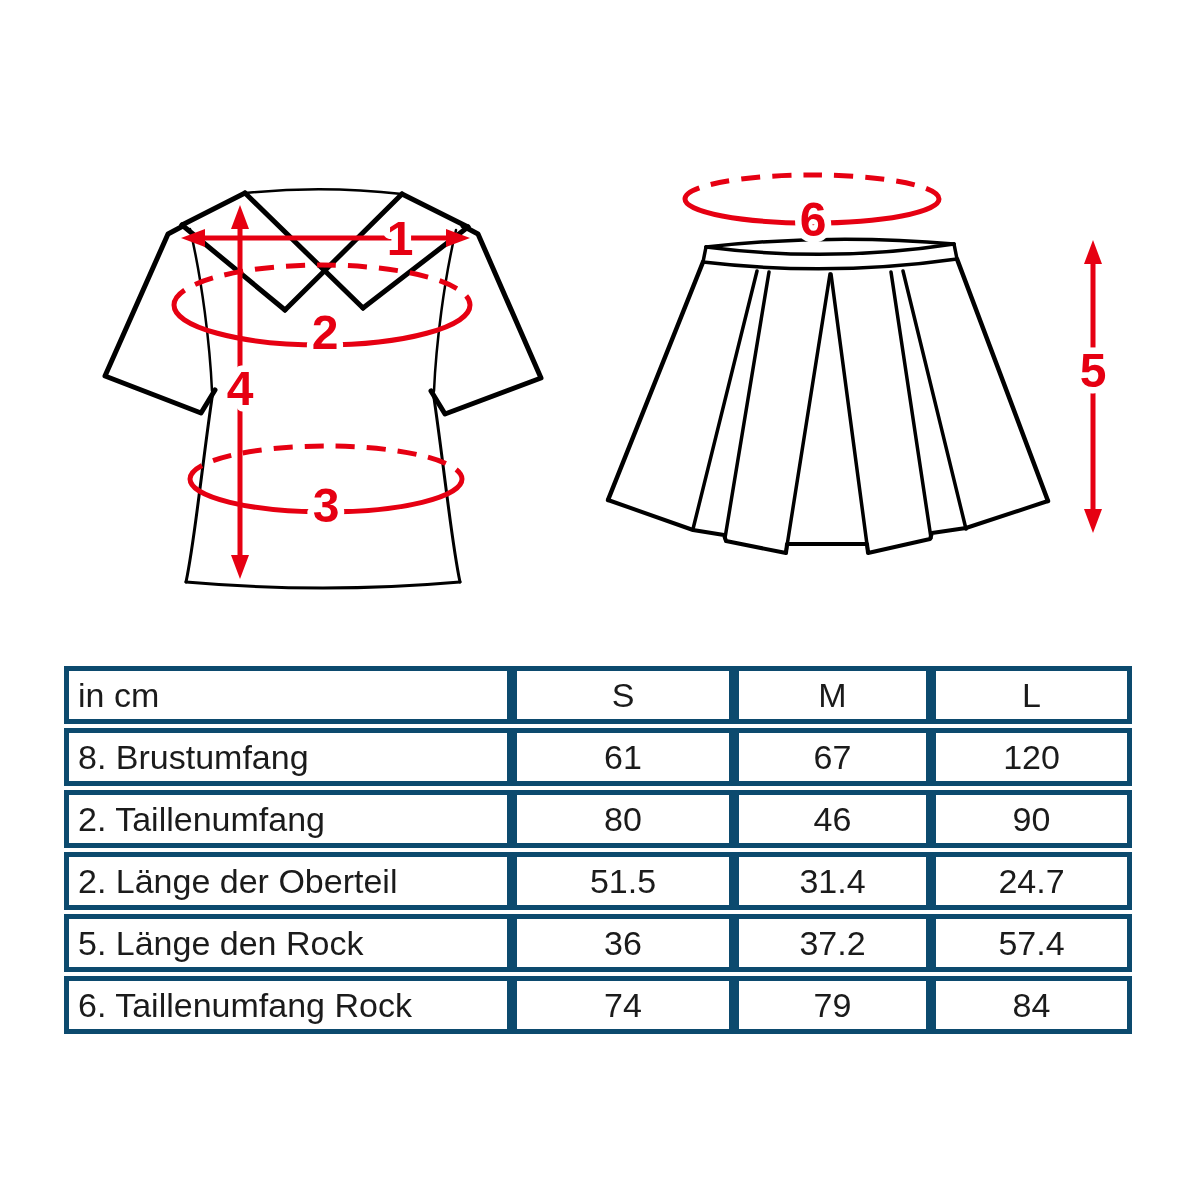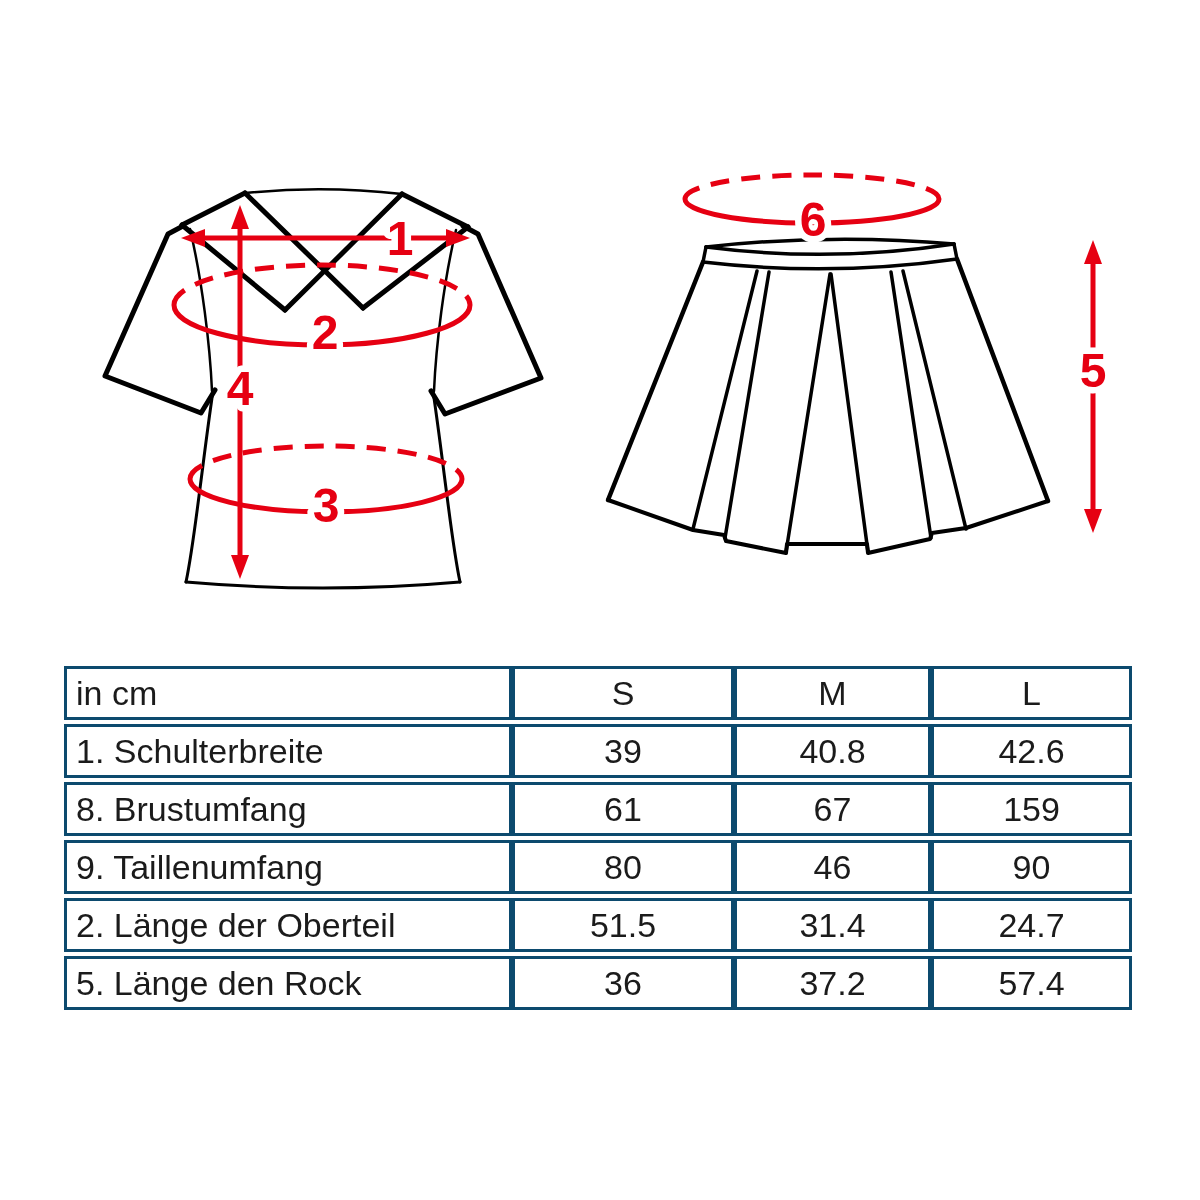--- a/index.html
+++ b/index.html
@@ -17,21 +17,21 @@
     position:absolute;
     left:64px;
     top:662px;
     width:1068px;
     border-collapse:separate;
     border-spacing:0 4px;
     table-layout:fixed;
     color:#1b1b1b;
   }
   .size-table td{
-    border:3px solid #0c4a6e;
+    border:5px solid #0c4a6e;
     height:46px;
     font-size:34px;
     line-height:46px;
     background:#fff;
     overflow:hidden;
     white-space:nowrap;
   }
   .size-table td.rowlabel{
     text-align:left;
     padding-left:9px;
@@ -158,45 +158,45 @@
       <col style="width:201px">
     </colgroup>
     <tbody>
       <tr>
         <td class="rowlabel">in cm</td>
         <td class="val">S</td>
         <td class="val">M</td>
         <td class="val">L</td>
       </tr>
       <tr>
-        <td class="rowlabel">1. Schulterbreite</td>
-        <td class="val">39</td>
-        <td class="val">40.8</td>
-        <td class="val">42.6</td>
-      </tr>
-      <tr>
         <td class="rowlabel">8. Brustumfang</td>
         <td class="val">61</td>
         <td class="val">67</td>
-        <td class="val">159</td>
-      </tr>
-      <tr>
-        <td class="rowlabel">9. Taillenumfang</td>
+        <td class="val">120</td>
+      </tr>
+      <tr>
+        <td class="rowlabel">2. Taillenumfang</td>
         <td class="val">80</td>
         <td class="val">46</td>
         <td class="val">90</td>
       </tr>
       <tr>
         <td class="rowlabel">2. Länge der Oberteil</td>
         <td class="val">51.5</td>
         <td class="val">31.4</td>
         <td class="val">24.7</td>
       </tr>
       <tr>
         <td class="rowlabel">5. Länge den Rock</td>
         <td class="val">36</td>
         <td class="val">37.2</td>
         <td class="val">57.4</td>
       </tr>
+      <tr>
+        <td class="rowlabel">6. Taillenumfang Rock</td>
+        <td class="val">74</td>
+        <td class="val">79</td>
+        <td class="val">84</td>
+      </tr>
     </tbody>
   </table>
 
 </div>
 
 </body></html>

